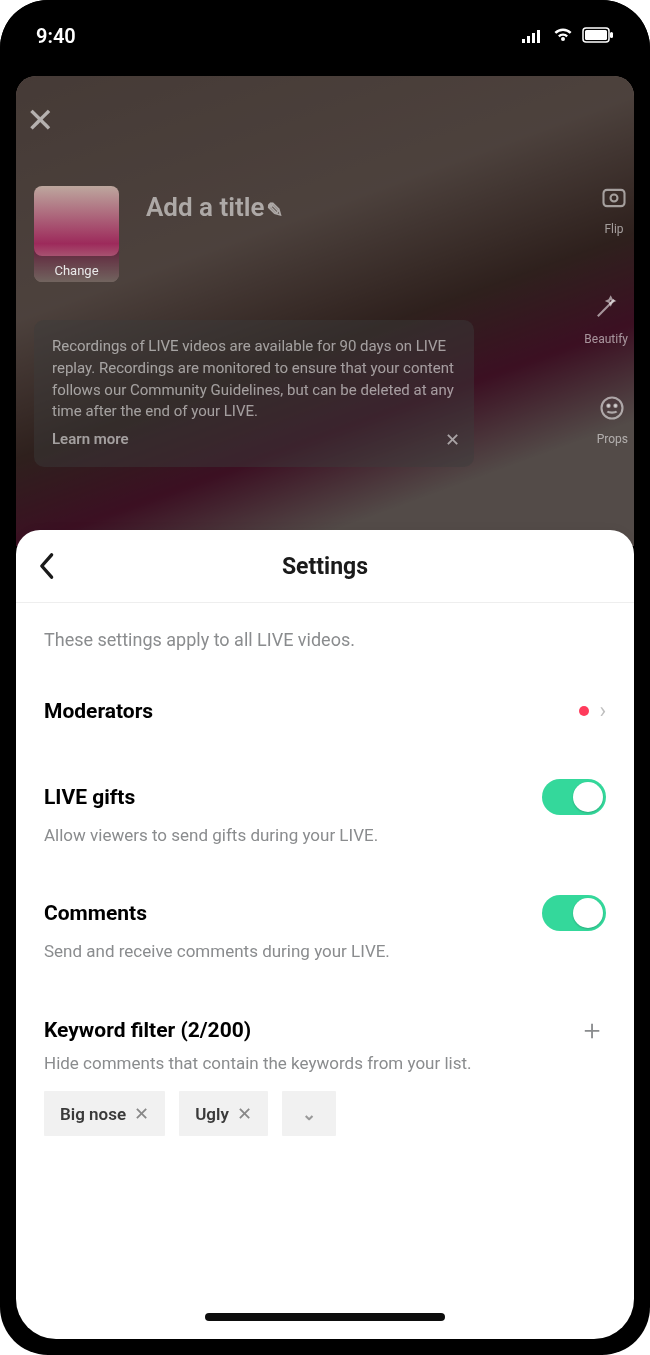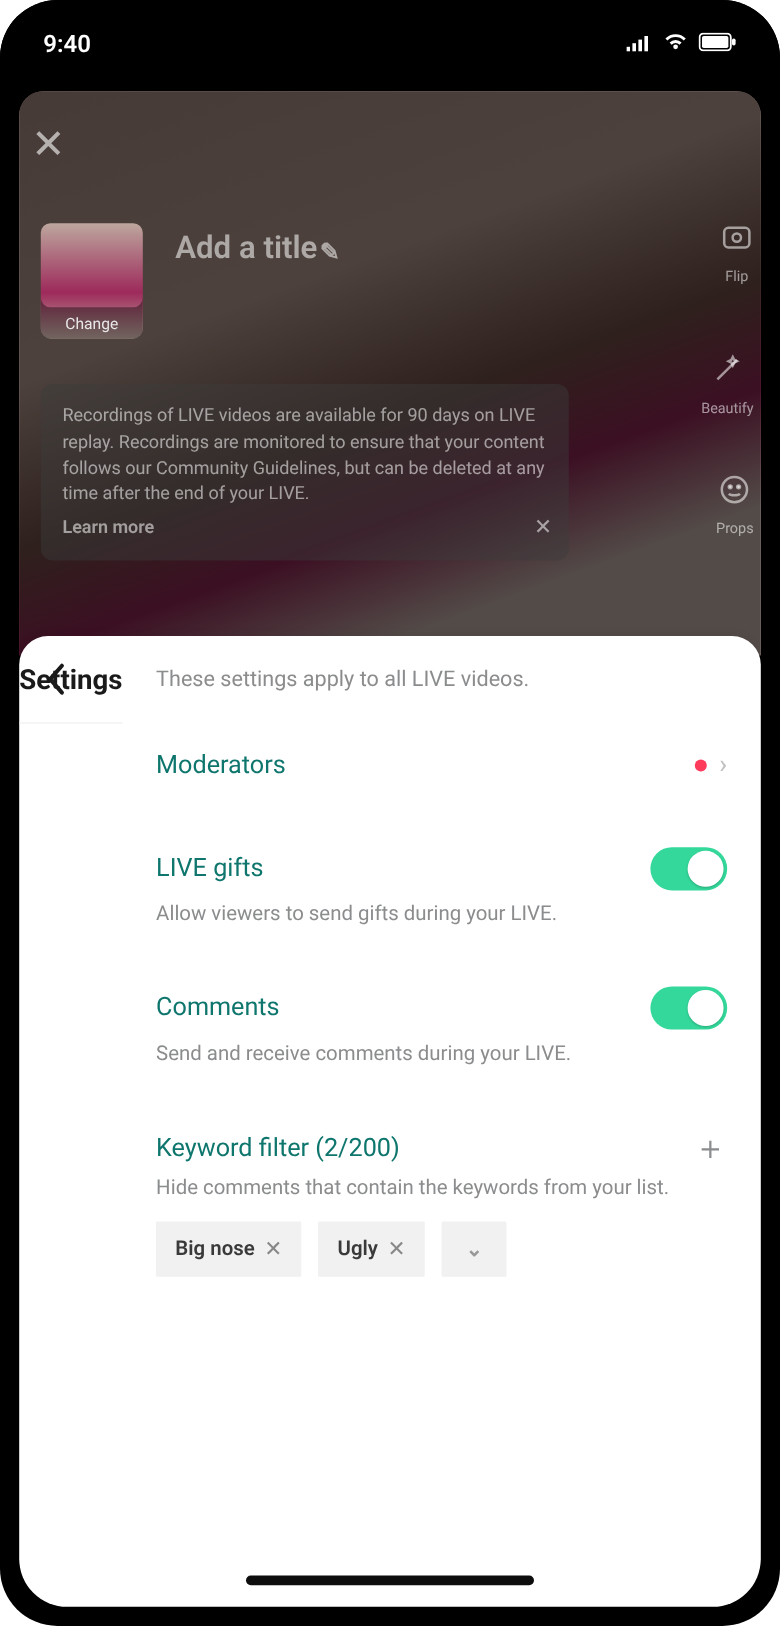--- a/index.html
+++ b/index.html
@@ -14,28 +14,28 @@
   .thumb-label{position:absolute;bottom:4px;left:0;right:0;text-align:center;color:#e8e8e8;font-size:13px;}
   .title-input{position:absolute;top:116px;left:130px;color:rgba(255,255,255,0.55);font-size:26px;font-weight:600;display:flex;align-items:flex-end;gap:2px;}
   .pencil{font-size:20px;}
   .side-btn{position:absolute;right:6px;color:rgba(255,255,255,0.55);display:flex;flex-direction:column;align-items:center;font-size:12px;gap:4px;}
   .side-btn .ic{font-size:26px;}
   .side-flip{top:108px;} .side-beautify{top:218px;} .side-props{top:318px;}
   .notice{position:absolute;top:244px;left:18px;width:440px;background:rgba(60,60,60,0.45);border-radius:10px;padding:16px 18px;color:rgba(255,255,255,0.55);font-size:15px;line-height:1.45;box-sizing:border-box;}
   .notice-x{position:absolute;bottom:14px;right:14px;font-size:18px;}
   .learn{display:block;margin-top:6px;font-weight:600;}
 
-  .sheet{position:absolute;top:530px;left:16px;right:16px;bottom:16px;background:#fff;border-radius:24px 24px 40px 40px;box-shadow:0 -2px 8px rgba(0,0,0,0.04);display:flex;flex-direction:row;}
+  .sheet{position:absolute;top:530px;left:16px;right:16px;bottom:16px;background:#fff;border-radius:24px 24px 40px 40px;box-shadow:0 -2px 8px rgba(0,0,0,0.04);display:flex;flex-direction:column;}
   .sheet-header{display:flex;align-items:center;justify-content:center;position:relative;height:72px;border-bottom:1px solid #eee;}
   .back-btn{position:absolute;left:20px;top:22px;font-size:28px;font-weight:400;}
   .sheet-title{font-size:23px;font-weight:700;color:#1a1a1a;}
   .sheet-body{padding:26px 28px 0 28px;flex:1;overflow:hidden;}
   .desc{color:#8a8c8e;font-size:18px;margin-bottom:48px;}
   .row{display:flex;align-items:center;justify-content:space-between;margin-bottom:16px;}
-  .row-title{color:#0f766e;font-size:21px;font-weight:400;}
+  .row-title{color:#000000;font-size:21px;font-weight:700;}
   .row-sub{color:#8a8c8e;font-size:17px;margin-top:-6px;margin-bottom:50px;}
   .mod-right{display:flex;align-items:center;gap:10px;color:#bfbfbf;}
   .dot{width:10px;height:10px;border-radius:50%;background:#ff3b5c;}
   .chevron{font-size:22px;}
   .toggle{width:64px;height:36px;border-radius:20px;background:#34d89b;position:relative;}
   .toggle::after{content:"";position:absolute;right:3px;top:3px;width:30px;height:30px;border-radius:50%;background:#fff;box-shadow:0 1px 2px rgba(0,0,0,0.2);}
   .plus{color:#8a8c8e;font-size:28px;font-weight:300;}
   .chips{display:flex;gap:14px;margin-top:18px;}
   .chip{background:#f1f1f1;color:#3a3a3a;font-size:17px;font-weight:600;padding:12px 16px;border-radius:1px;display:flex;align-items:center;gap:8px;}
   .chip .cx{color:#888;font-weight:400;font-size:18px;}

